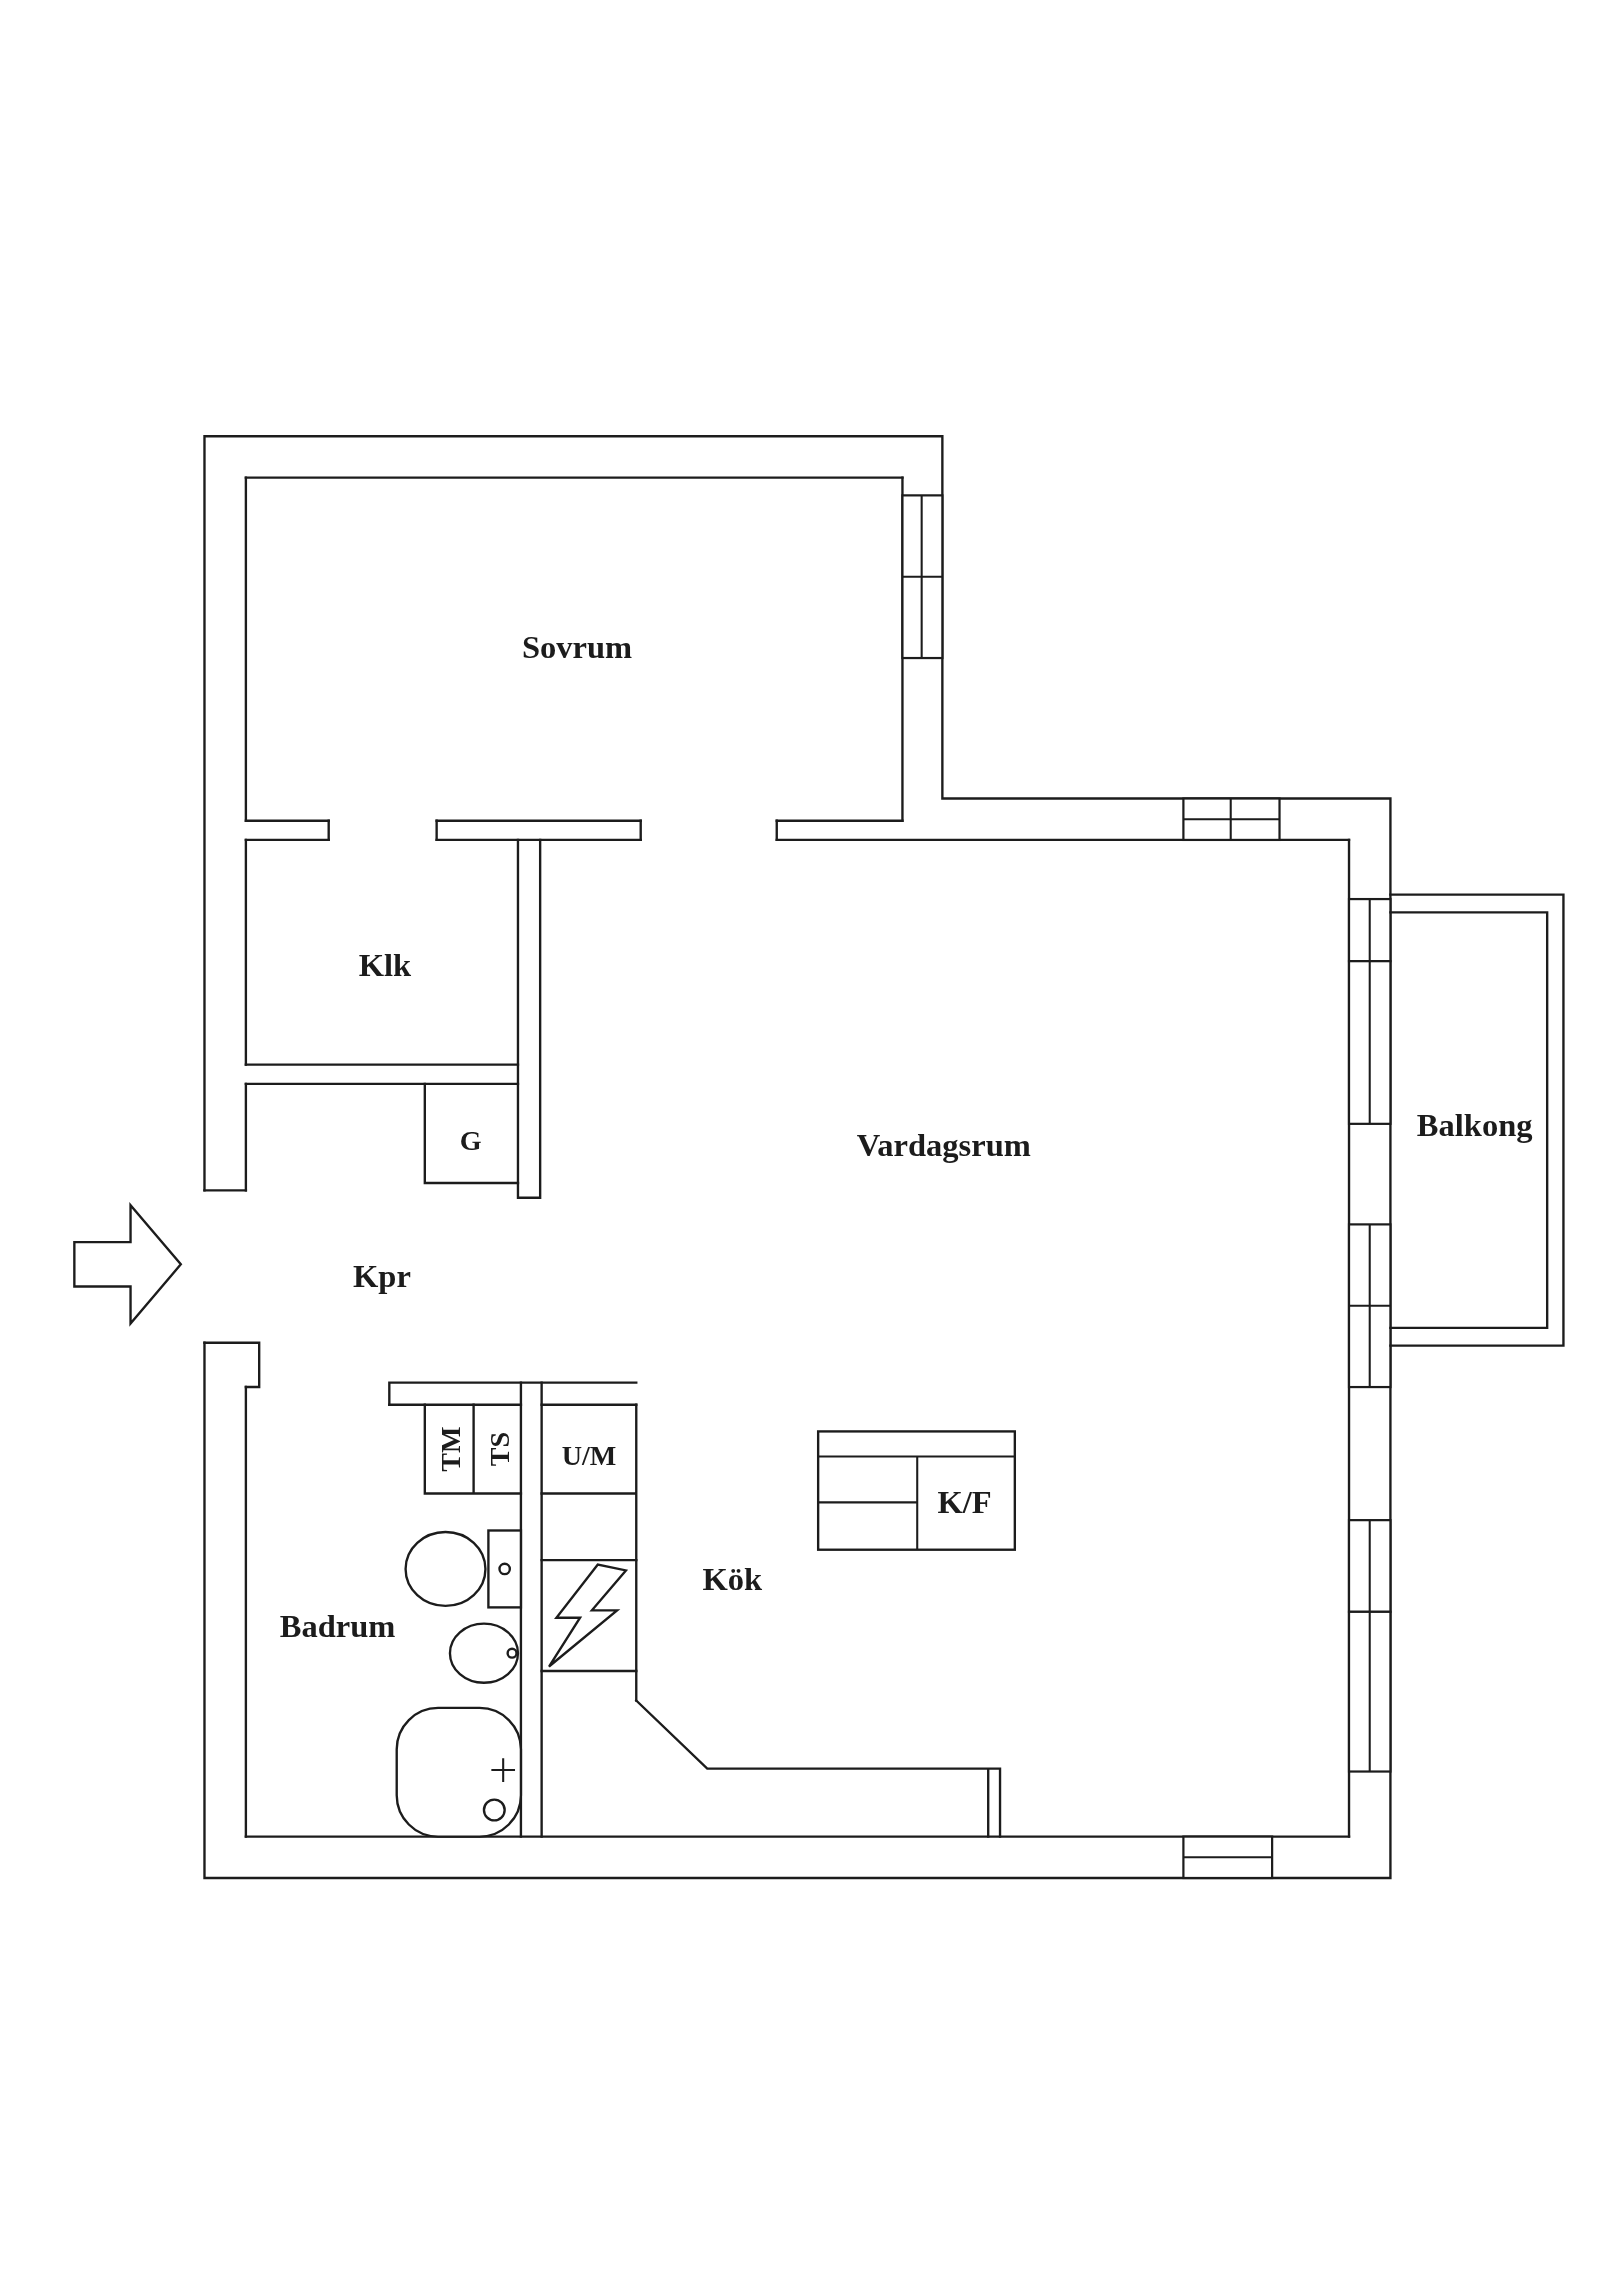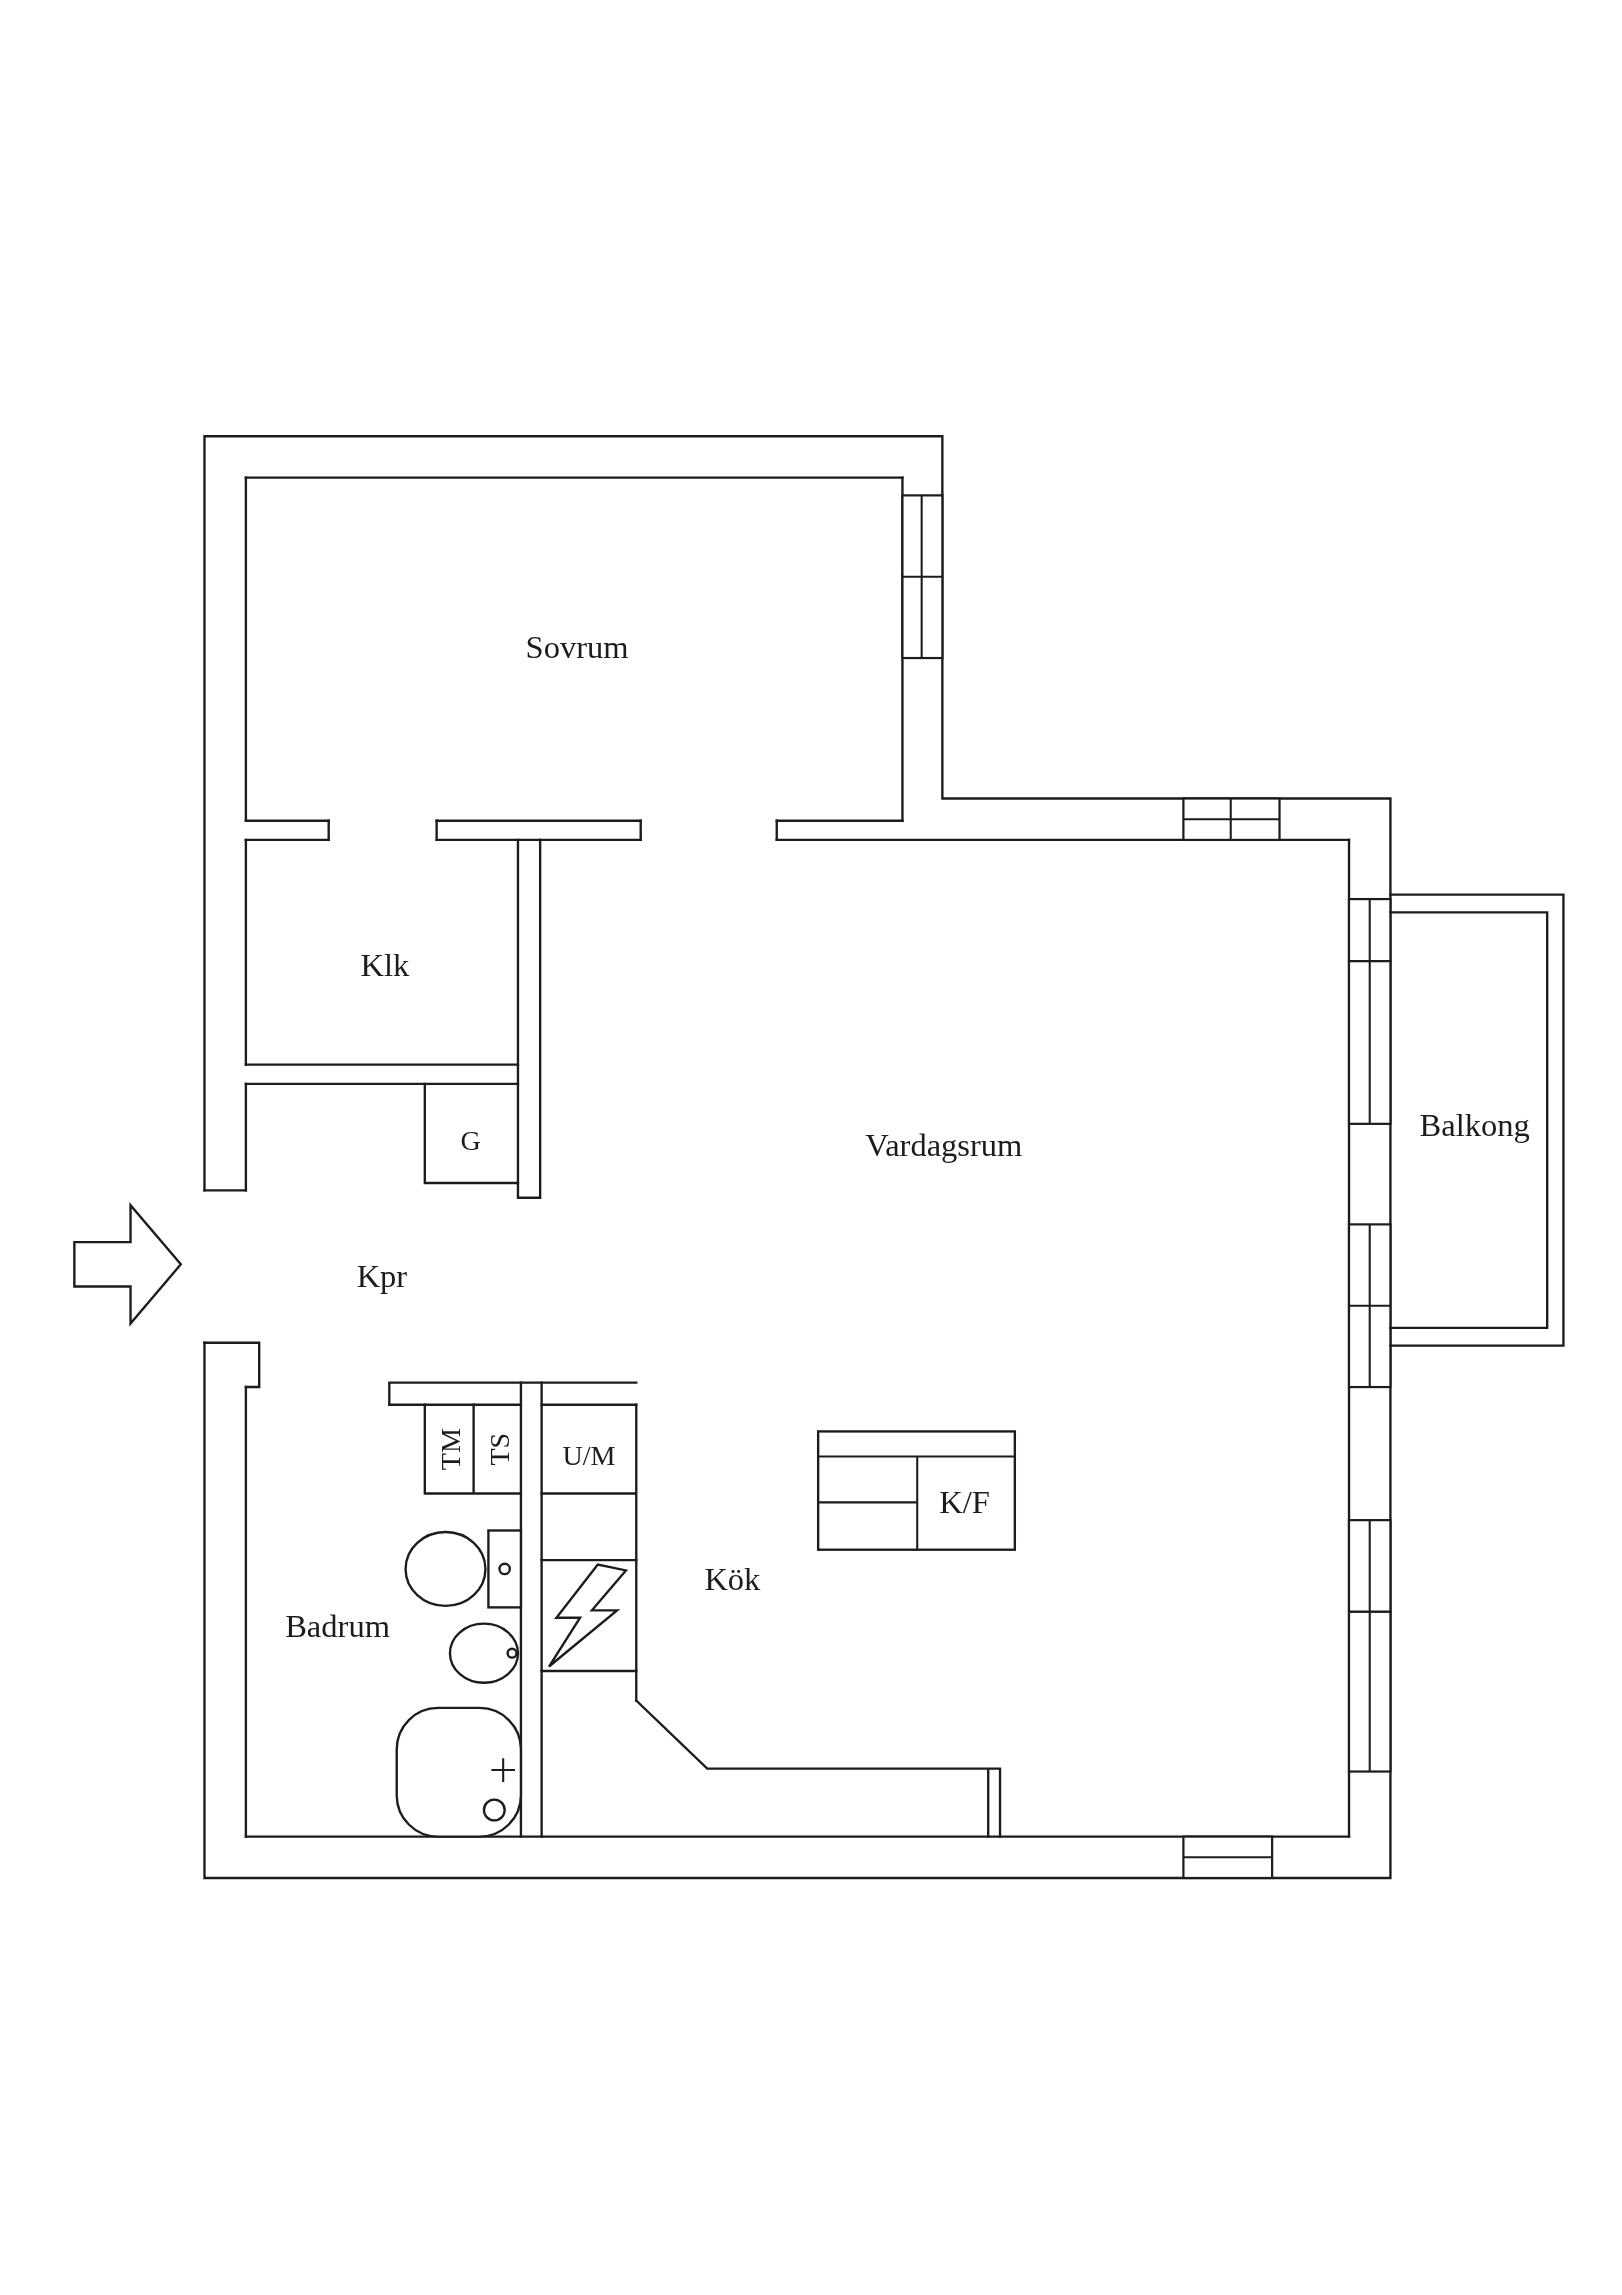--- a/index.html
+++ b/index.html
@@ -6,20 +6,21 @@
     margin: 0;
     padding: 0;
     background: #ffffff;
     width: 1623px;
     height: 2295px;
   }
   .plan-wrap {
     width: 1615px;
     height: 2295px;
     display: block;
+    font-weight: bold;
   }
   svg {
     display: block;
     width: 1623px;
     height: 2295px;
   }
   .wall {
     fill: none;
     stroke: #1c1c1c;
     stroke-width: 1.6;

